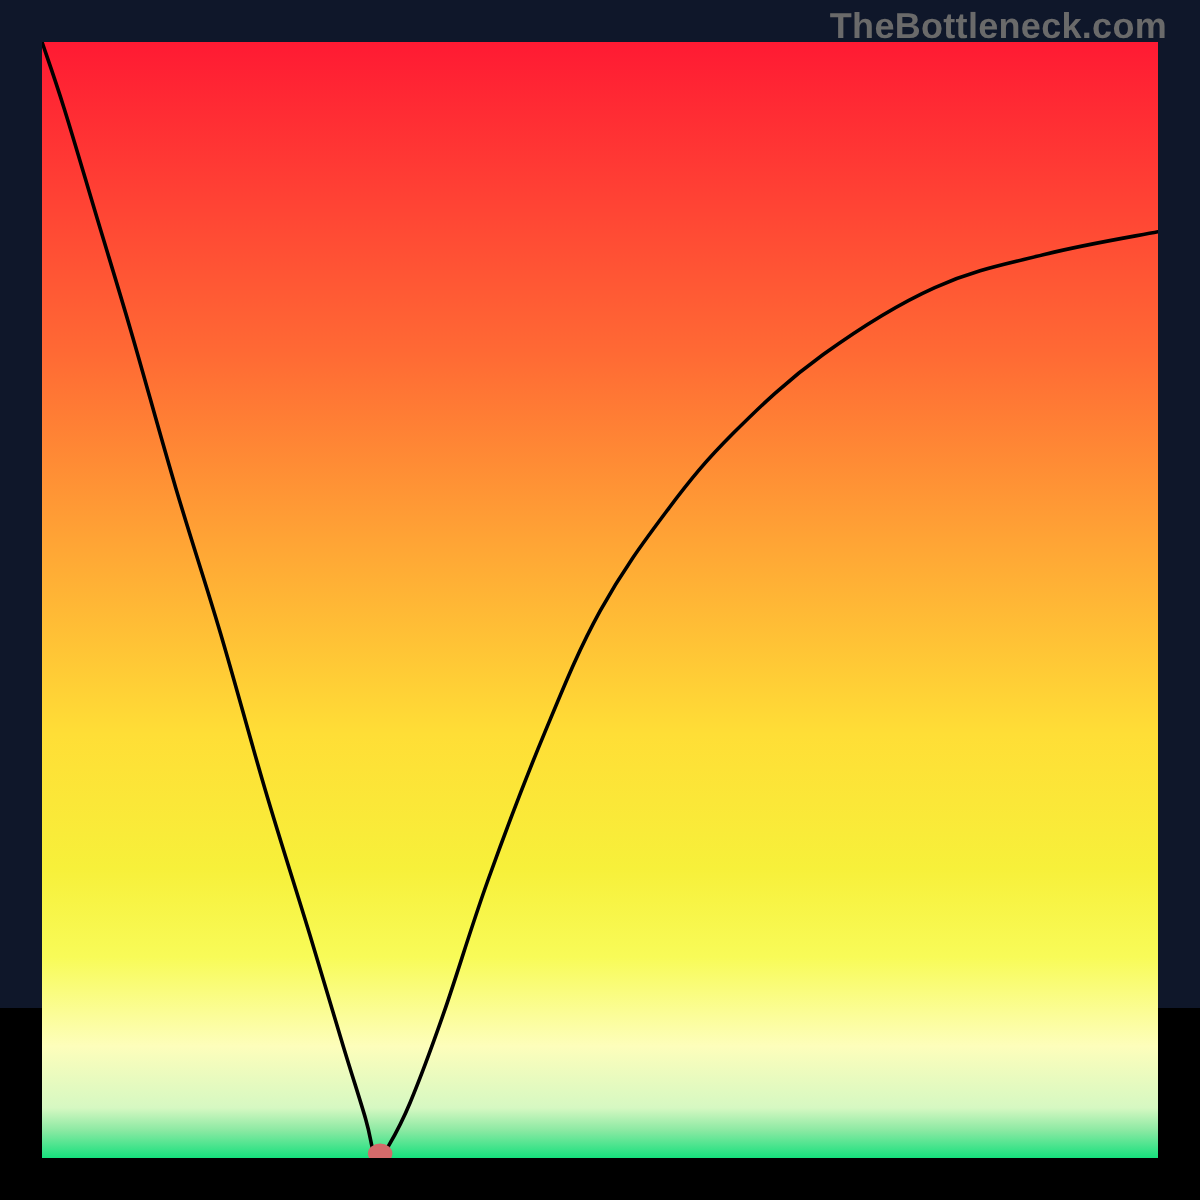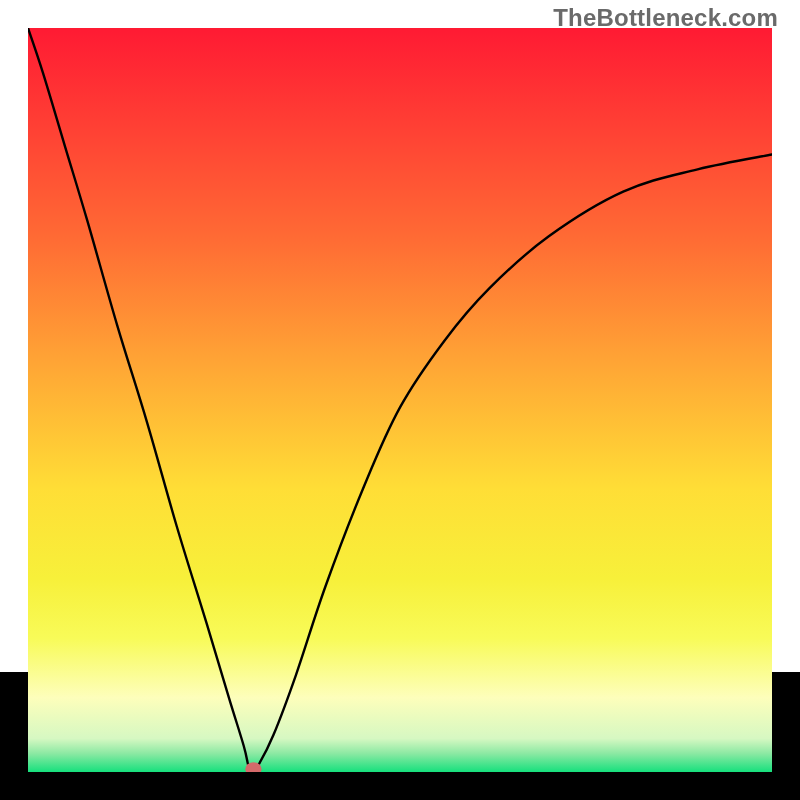--- a/index.html
+++ b/index.html
@@ -8,21 +8,21 @@
     width: 800px;
     height: 800px;
     background: #000;
     font-family: Arial, sans-serif;
     overflow: hidden;
   }
   .frame {
     position: relative;
     width: 800px;
     height: 672px;
-    background: #ffffff;
+    background: #0f172a;
   }
   .watermark {
     position: absolute;
     top: 4px;
     right: 22px;
     color: #6a6a6a;
     font-size: 24px;
     font-weight: 600;
     letter-spacing: 0.2px;
     user-select: none;

